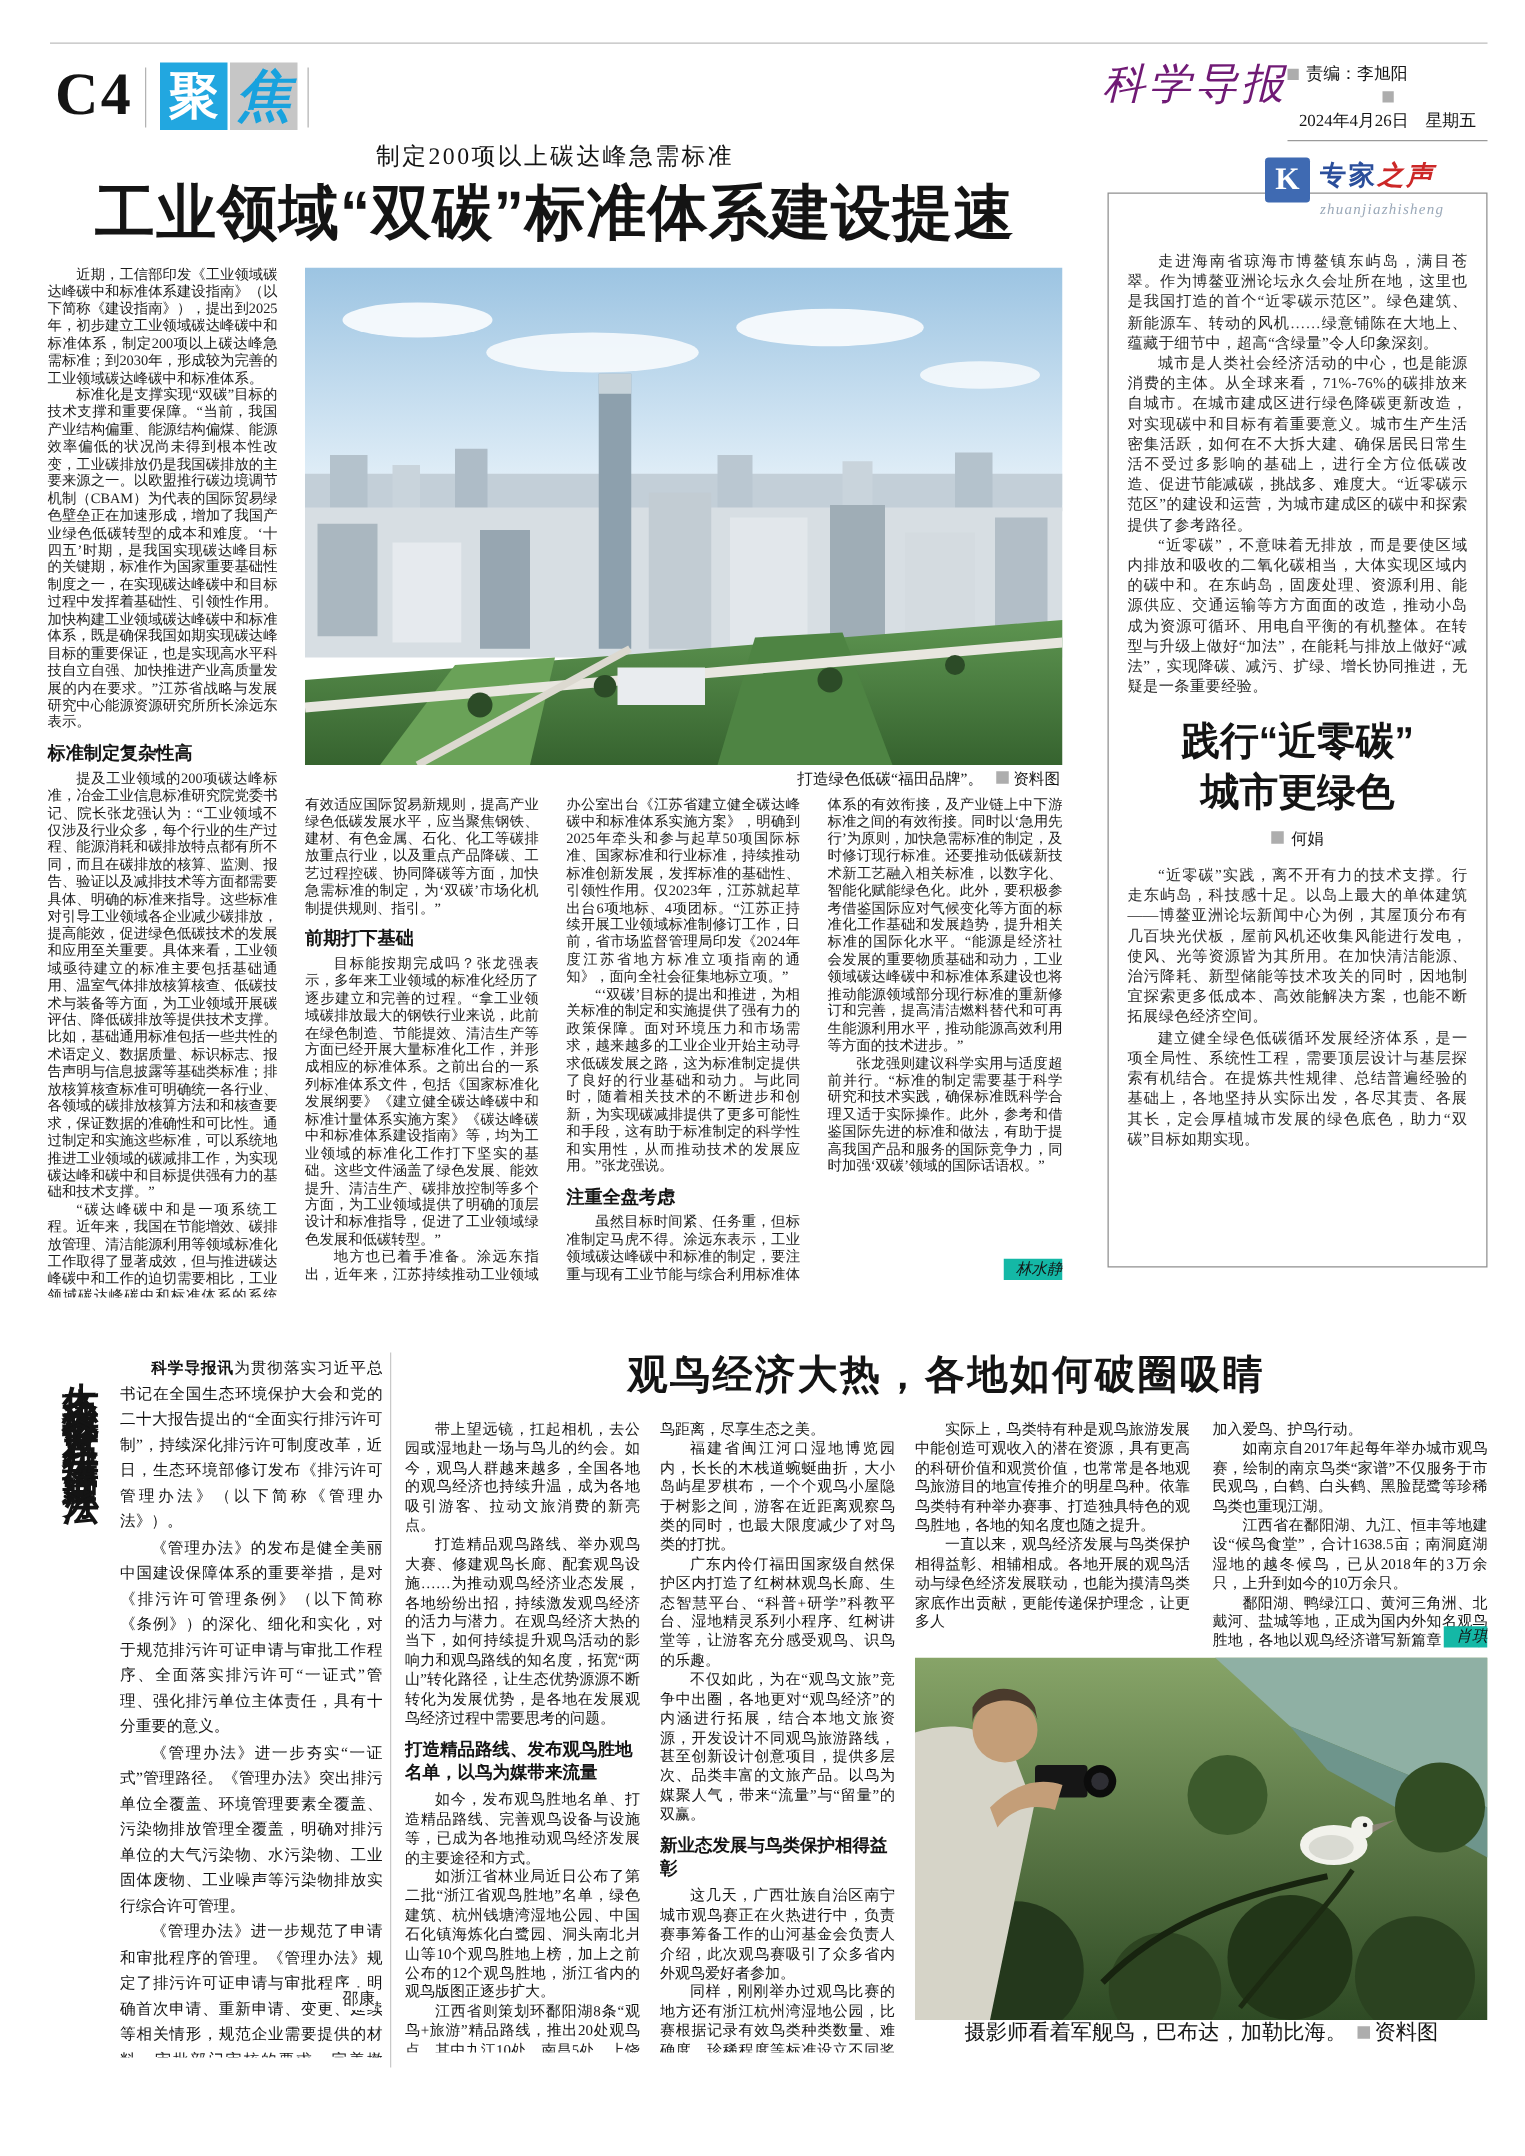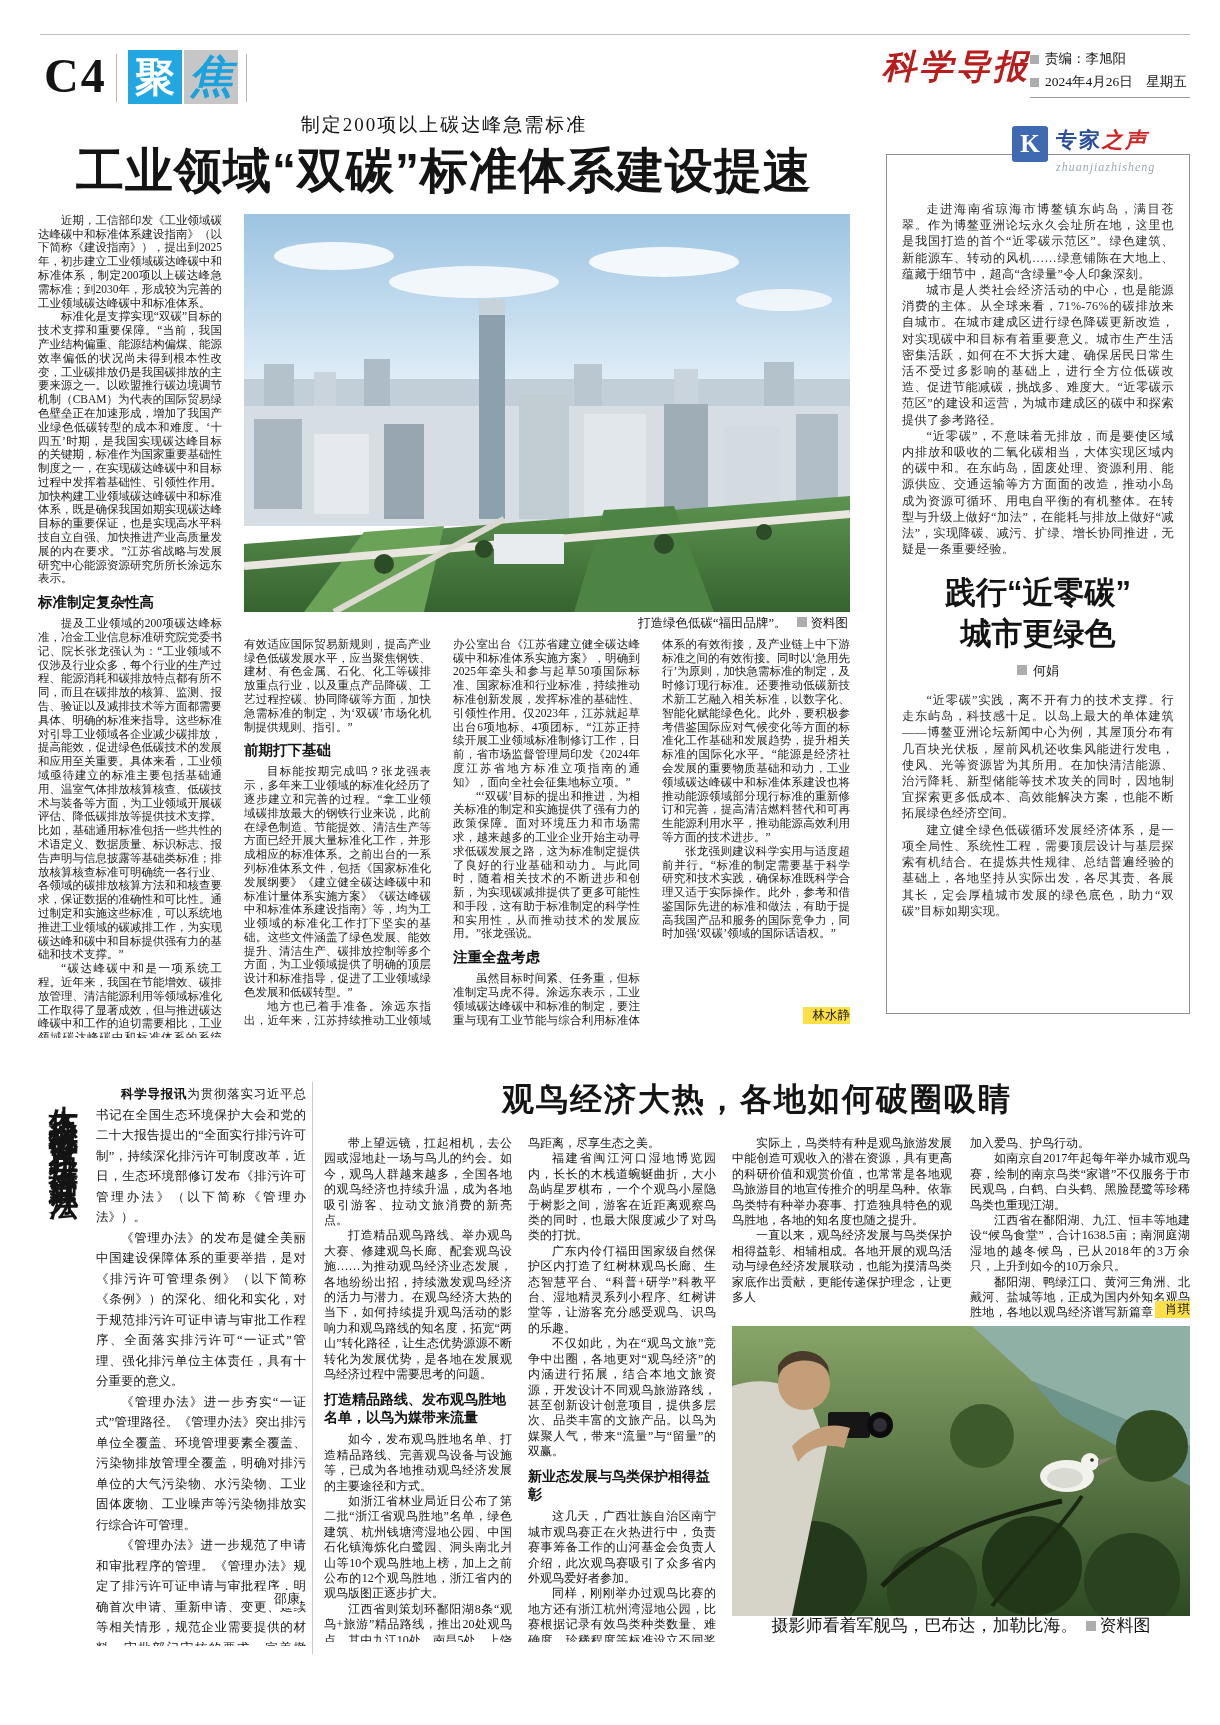--- a/index.html
+++ b/index.html
@@ -9,21 +9,21 @@
     font-family:"Liberation Serif","DejaVu Serif",serif; color:#141414;
   }
   .rule-h { position:absolute; height:1px; background:#bdbdbd; }
   .rule-v { position:absolute; width:1px; background:#b3b3b3; }
 
   
   .page-no { position:absolute; left:44px; top:48px; font-size:48px; font-weight:bold; letter-spacing:2px; }
   .logo-sq { position:absolute; width:54px; height:54px; text-align:center; line-height:54px; }
   .logo-sq.ju { left:128px; top:50px; background:#22a7e0; color:#fff; font-family:"Liberation Sans",sans-serif; font-weight:900; font-size:40px; }
   .logo-sq.jiao { left:184px; top:50px; background:#c6c6c6; color:#18a2de; font-style:italic; font-weight:bold; font-size:44px; }
-  .masthead { position:absolute; left:882px; top:44px; font-size:34px; font-weight:700; font-style:italic; color:#b91c1c; letter-spacing:3px; }
+  .masthead { position:absolute; left:882px; top:44px; font-size:34px; font-weight:400; font-style:italic; color:#701a75; letter-spacing:3px; }
   .ed-block { position:absolute; left:1030px; top:50px; width:160px; border-bottom:1px solid #9a9a9a; padding-bottom:6px; }
   .ed-row { display:flex; align-items:center; gap:6px; font-size:13.5px; margin-bottom:5px; }
   .gray-sq { display:inline-block; width:9px; height:9px; background:#adadad; flex:0 0 auto; }
 
   
   p.bt { font-size:11.5px; line-height:13.8px; text-align:justify; text-indent:2em; color:#1c1c1c; }
   p.bt.cont { text-indent:0; }
   h3.sub { font-family:"Liberation Sans","DejaVu Sans",sans-serif; font-size:14.5px; font-weight:bold; margin:7px 0 5px; }
 
   
@@ -31,21 +31,21 @@
   .kicker { text-align:center; font-size:19px; letter-spacing:2px; }
   .headline-1 { text-align:center; font-family:"Liberation Sans","DejaVu Sans",sans-serif; font-weight:900; font-size:48px; letter-spacing:1px; margin-top:6px; line-height:1.12; }
   .main-cols { display:flex; gap:22px; margin-top:16px; }
   .mcol1 { width:184px; height:824px; overflow:hidden; }
   .main-right { width:606px; }
   .caption-row { height:24px; line-height:22px; text-align:right; font-size:12.5px; padding-right:2px; }
   .caption-row .gray-sq { width:10px; height:10px; margin:0 4px 0 10px; }
   .sub-cols { display:flex; gap:22px; height:388px; overflow:hidden; margin-top:2px; }
   .mcol { width:187px; overflow:hidden; }
   .mcol.last { flex:1; position:relative; }
-  .byline-abs { position:absolute; right:0; bottom:2px; background:#fde047; padding-left:10px; font-size:12.5px; }
+  .byline-abs { position:absolute; right:0; bottom:2px; background:#14b8a6; padding-left:10px; font-size:12.5px;font-style:italic; }
 
   
   .expert-box { position:absolute; left:886px; top:154px; width:304px; height:860px; border:1px solid #8f8f8f; padding:46px 15px 24px; overflow:hidden; }
   .expert-box p { font-size:12.2px; line-height:16.2px; text-align:justify; text-indent:2em; color:#2b2b2b; letter-spacing:0.3px; }
   .expert-headline { text-align:center; font-family:"Liberation Sans","DejaVu Sans",sans-serif; font-weight:900; font-size:31px; line-height:1.3; margin:16px 0 8px; }
   .expert-byline { text-align:center; font-size:13px; margin:6px 0 12px; }
   .expert-byline .gray-sq { width:10px; height:10px; margin-right:6px; }
   .expert-logo { position:absolute; left:1012px; top:126px; width:178px; display:flex; align-items:flex-start; gap:8px; }
   .k-sq { width:36px; height:36px; background:#3f6ab2; border-radius:3px; color:#fff; font-size:25px; font-weight:bold; text-align:center; line-height:36px; font-family:"Liberation Serif",serif; }
   .expert-title-zh { font-size:21px; font-weight:900; letter-spacing:2px; white-space:nowrap; }
@@ -88,21 +88,21 @@
 <div class="rule-v" style="left:116px; top:54px; height:48px;"></div>
 <div class="logo-sq ju">聚</div>
 <div class="logo-sq jiao">焦</div>
 <div class="rule-v" style="left:246px; top:54px; height:48px;"></div>
 <div class="masthead">科学导报</div>
 <div class="ed-block">
   <div class="ed-row">
     <span class="gray-sq"></span>
     <span>责编：李旭阳</span>
   </div>
-  <div class="ed-row" style="margin-bottom:0;">
+  <div class="ed-row" style="margin-bottom:0;flex-direction:column;">
     <span class="gray-sq"></span>
     <span>2024年4月26日　星期五</span>
   </div>
 </div>
 
 <div class="main-article">
   <div class="kicker">制定200项以上碳达峰急需标准</div>
   <div class="headline-1">工业领域“双碳”标准体系建设提速</div>
   <div class="main-cols">
     <div class="mcol1">

